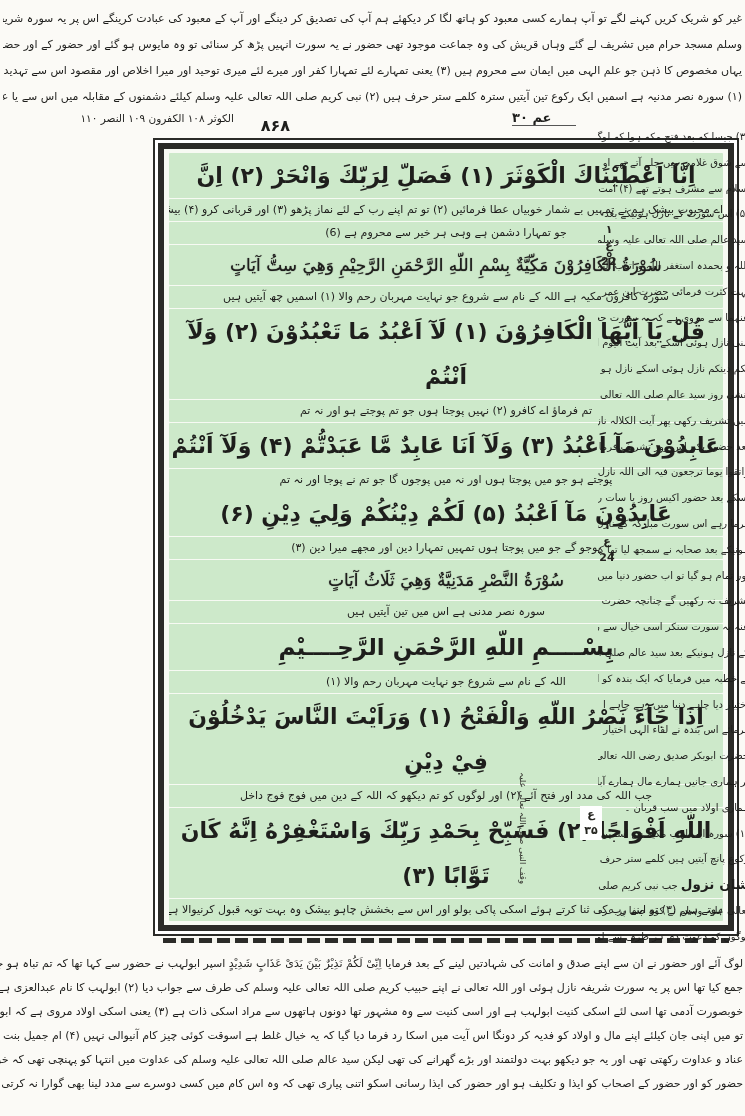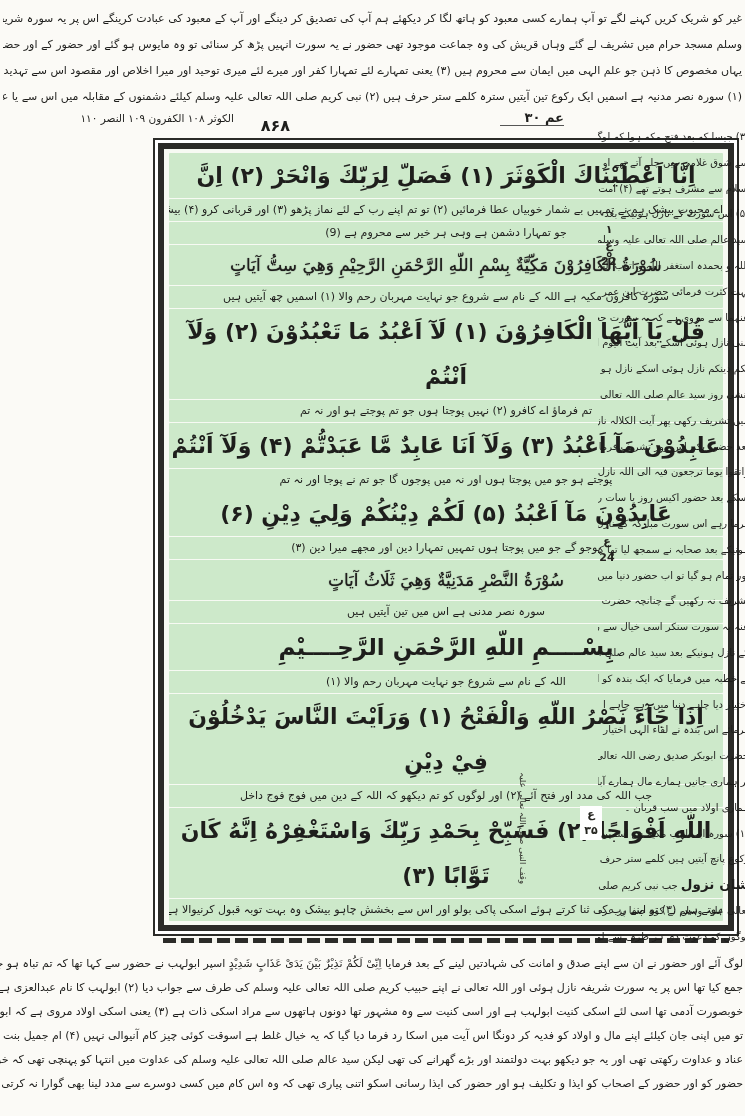--- a/index.html
+++ b/index.html
@@ -9,21 +9,21 @@
     font-family:"DejaVu Sans",sans-serif;
     direction:rtl;
   }
   
   .top-commentary{position:absolute;top:6px;right:3px;left:3px;}
   .tc-line{white-space:nowrap;overflow:hidden;height:26px;line-height:26px;font-size:11px;direction:rtl;}
   
   .ref-line{position:absolute;top:108px;left:0;right:0;height:24px;}
   .surah-refs{position:absolute;left:40px;top:4px;width:150px;font-size:10.5px;text-align:center;white-space:nowrap;margin-left:44px;}
   .page-num{position:absolute;left:220px;top:8px;width:70px;font-size:16px;font-weight:bold;text-align:right;letter-spacing:2px;}
-  .juz-marker{position:absolute;left:500px;top:2px;width:64px;font-size:13px;font-weight:bold;text-align:right;border-bottom:1px solid #555;}
+  .juz-marker{position:absolute;left:512px;top:2px;width:64px;font-size:13px;font-weight:bold;text-align:left;border-bottom:1px solid #555;}
   
   .qbox{
     position:absolute;top:138px;right:6px;width:586px;height:798px;
     box-sizing:border-box;border:2px solid #2b2b28;background:#fff;padding:3px;
   }
   .qinner{
     box-sizing:border-box;height:100%;border:6px solid #2b2b28;background:#f7faf3;
     display:flex;flex-direction:column;justify-content:space-between;padding:4px 5px;overflow:hidden;
   }
   .qrow{background:#cde9ca;text-align:center;direction:rtl;overflow:hidden;border-radius:1px;}
@@ -71,21 +71,21 @@
   <div class="juz-marker">عم ۳۰</div>
 </div>
 
 <div class="rope rope-top"></div>
 <div class="rope rope-bottom"></div>
 
 <div class="qbox">
   <div class="qinner">
       <div class="qrow arabic">اِنَّآ اَعْطَيْنَاكَ الْكَوْثَرَ (۱) فَصَلِّ لِرَبِّكَ وَانْحَرْ (۲) اِنَّ</div>
       <div class="qrow urdu">اے محبوب بیشک ہم نے تمہیں بے شمار خوبیاں عطا فرمائیں (۲)   تو تم اپنے رب کے لئے نماز پڑھو (۳) اور قربانی کرو (۴) بیشک</div>
-      <div class="qrow urdu">جو تمہارا دشمن ہے وہی ہر خیر سے محروم ہے (9)</div>
+      <div class="qrow urdu">جو تمہارا دشمن ہے وہی ہر خیر سے محروم ہے (6)</div>
       <div class="qrow surah-header">سُوْرَةُ الْكَافِرُوْنَ مَكِّيَّةٌ    بِسْمِ اللّهِ الرَّحْمَنِ الرَّحِيْمِ    وَهِيَ سِتُّ آيَاتٍ</div>
       <div class="qrow urdu">سورہ کافرون مکیہ ہے      اللہ کے نام سے شروع جو نہایت مہربان رحم والا (۱)      اسمیں چھ آیتیں ہیں</div>
       <div class="qrow arabic">قُلْ يَآ اَيُّهَا الْكَافِرُوْنَ (۱) لَآ اَعْبُدُ مَا تَعْبُدُوْنَ (۲) وَلَآ اَنْتُمْ</div>
       <div class="qrow urdu">تم فرماؤ اے کافرو (۲)      نہیں پوجتا ہوں جو تم پوجتے ہو      اور نہ تم</div>
       <div class="qrow arabic">عَابِدُوْنَ مَآ اَعْبُدُ (۳) وَلَآ اَنَا عَابِدٌ مَّا عَبَدْتُّمْ (۴) وَلَآ اَنْتُمْ</div>
       <div class="qrow urdu">پوجتے ہو جو میں پوجتا ہوں      اور نہ میں پوجوں گا جو تم نے پوجا      اور نہ تم</div>
       <div class="qrow arabic">عَابِدُوْنَ مَآ اَعْبُدُ (۵) لَكُمْ دِيْنُكُمْ وَلِيَ دِيْنِ (۶)</div>
       <div class="qrow urdu">پوجو گے جو میں پوجتا ہوں      تمہیں تمہارا دین اور مجھے میرا دین (۳)</div>
       <div class="qrow surah-header">سُوْرَةُ النَّصْرِ مَدَنِيَّةٌ وَهِيَ ثَلَاثُ آيَاتٍ</div>
       <div class="qrow urdu">سورہ نصر مدنی ہے اس میں تین آیتیں ہیں</div>

